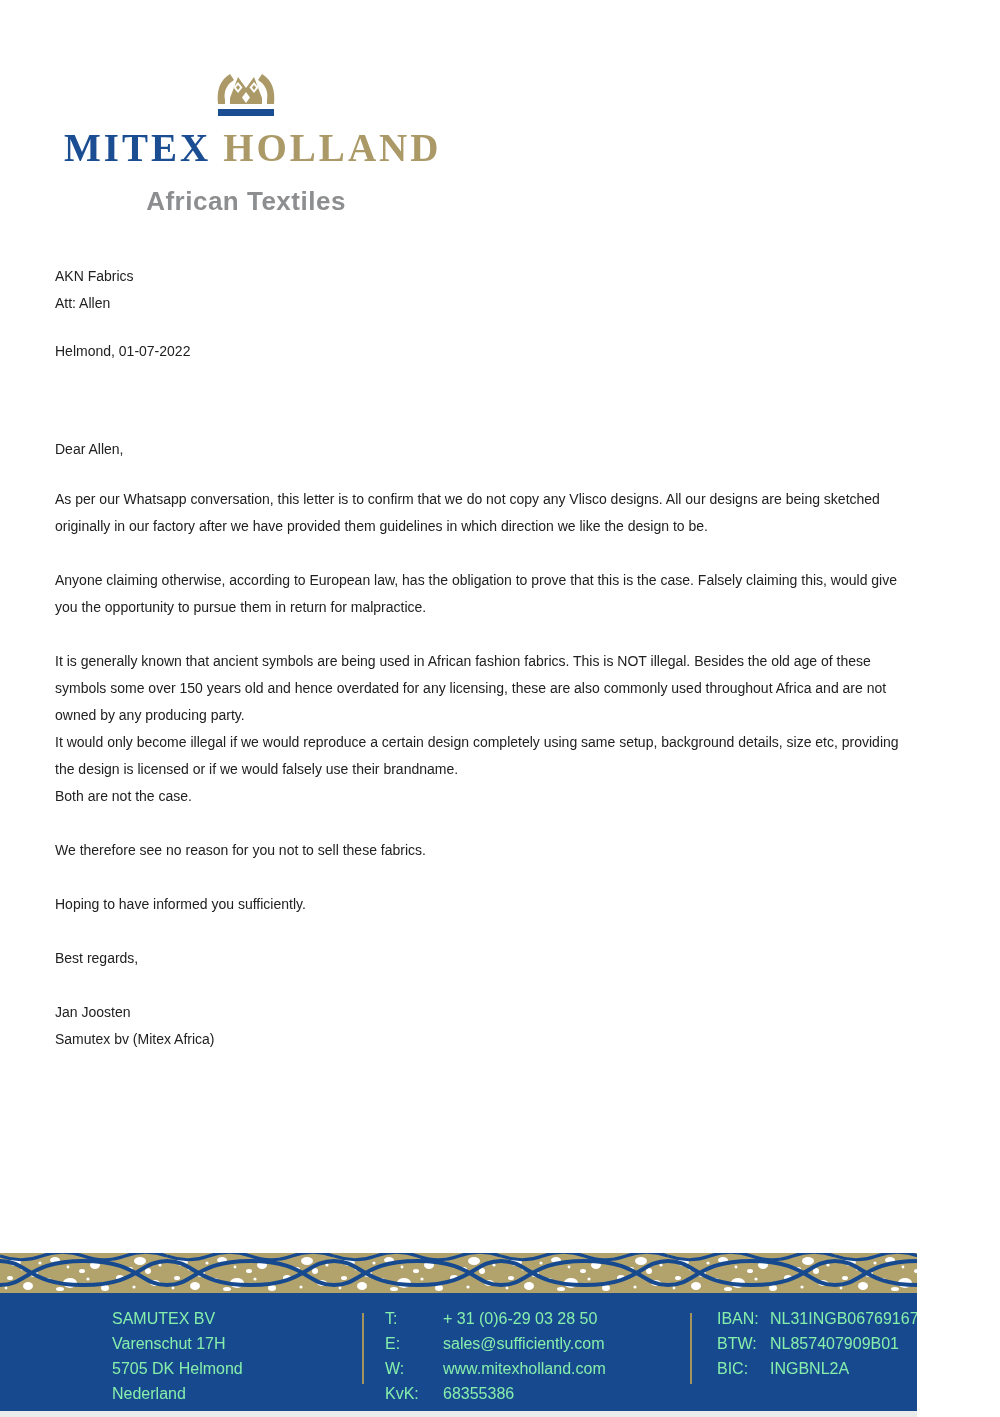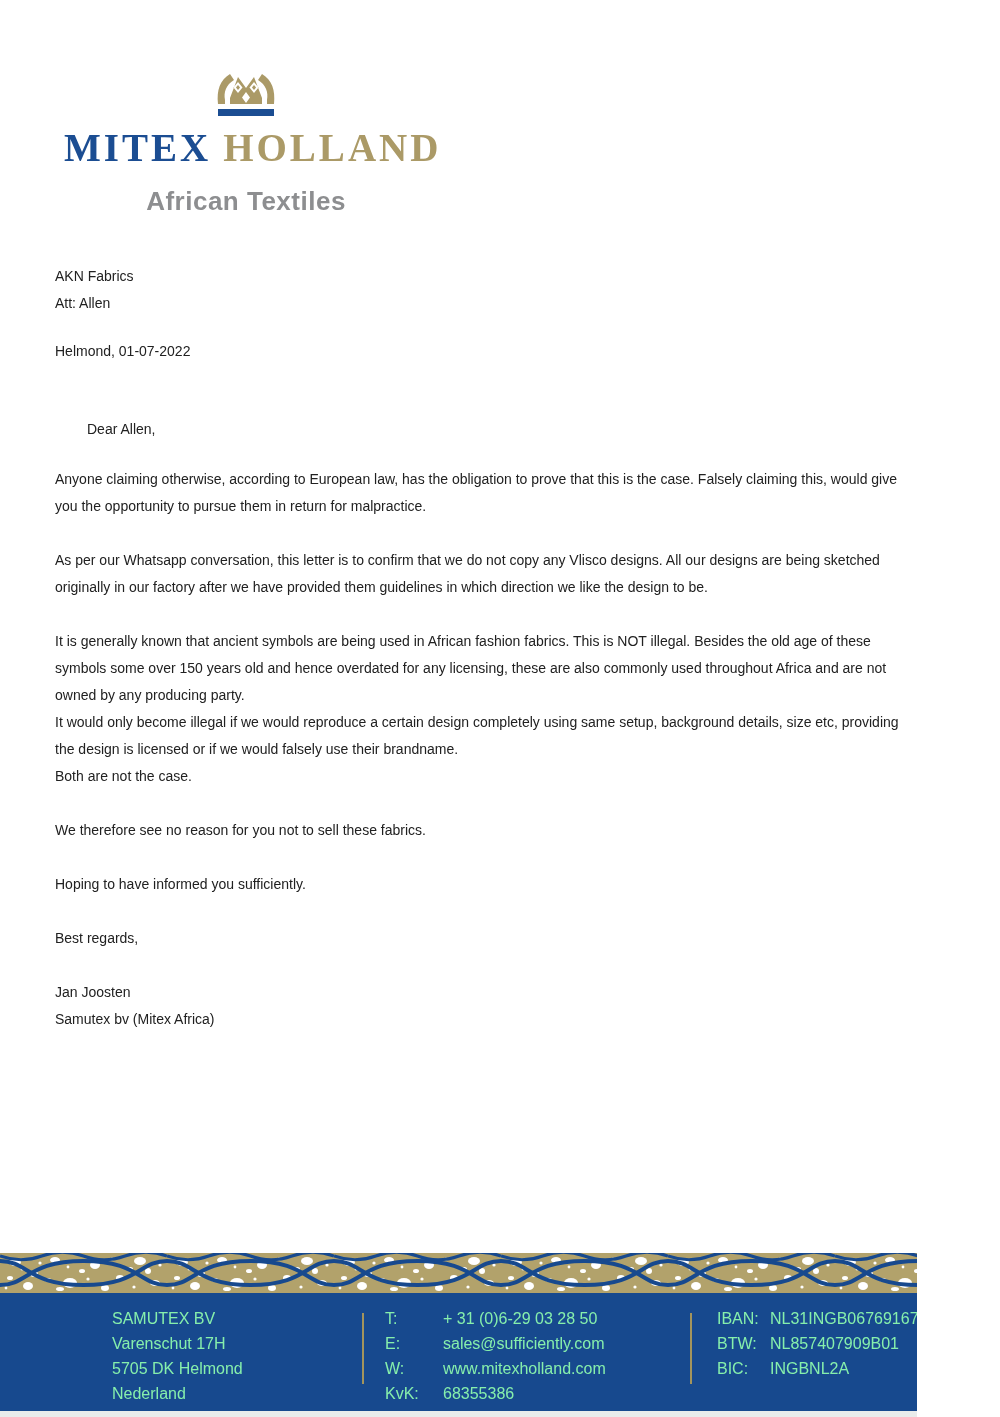--- a/index.html
+++ b/index.html
@@ -46,22 +46,22 @@
     position: absolute;
     left: 55px;
     top: 263px;
     width: 858px;
     font-size: 14px;
     line-height: 27px;
     color: #212121;
   }
   .letter p { margin: 0 0 27px 0; }
   .letter p.mb21 { margin-bottom: 21px; }
-  .letter p.mb49 { margin-bottom: 51px; }
-  .letter p.mb23 { margin-bottom: 23px; margin-left: 32px; }
+  .letter p.mb49 { margin-bottom: 71px; }
+  .letter p.mb23 { margin-bottom: 23px; }
   .letter .line { display: block; }
 
   
   .pattern-band {
     position: absolute;
     left: 0; top: 1253px;
     width: 1000px; height: 40px;
     line-height: 0;
   }
   .footer-bar {
@@ -124,22 +124,22 @@
     <div class="tagline">African Textiles</div>
   </div>
 
   <div class="letter">
     <p class="mb21">
       <span class="line">AKN Fabrics</span>
       <span class="line">Att: Allen</span>
     </p>
     <p class="mb49">Helmond, 01-07-2022</p>
     <p class="mb23">Dear Allen,</p>
+    <p>As per our Whatsapp conversation, this letter is to confirm that we do not copy any Vlisco designs. All our designs are being sketched originally in our factory after we have provided them guidelines in which direction we like the design to be.</p>
     <p>Anyone claiming otherwise, according to European law, has the obligation to prove that this is the case. Falsely claiming this, would give you the opportunity to pursue them in return for malpractice.</p>
-    <p>As per our Whatsapp conversation, this letter is to confirm that we do not copy any Vlisco designs. All our designs are being sketched originally in our factory after we have provided them guidelines in which direction we like the design to be.</p>
     <p>
       <span class="line">It is generally known that ancient symbols are being used in African fashion fabrics. This is NOT illegal. Besides the old age of these symbols some over 150 years old and hence overdated for any licensing, these are also commonly used throughout Africa and are not owned by any producing party.</span>
       <span class="line">It would only become illegal if we would reproduce a certain design completely using same setup, background details, size etc, providing the design is licensed or if we would falsely use their brandname.</span>
       <span class="line">Both are not the case.</span>
     </p>
     <p>We therefore see no reason for you not to sell these fabrics.</p>
     <p>Hoping to have informed you sufficiently.</p>
     <p>Best regards,</p>
     <p>
       <span class="line">Jan Joosten</span>

